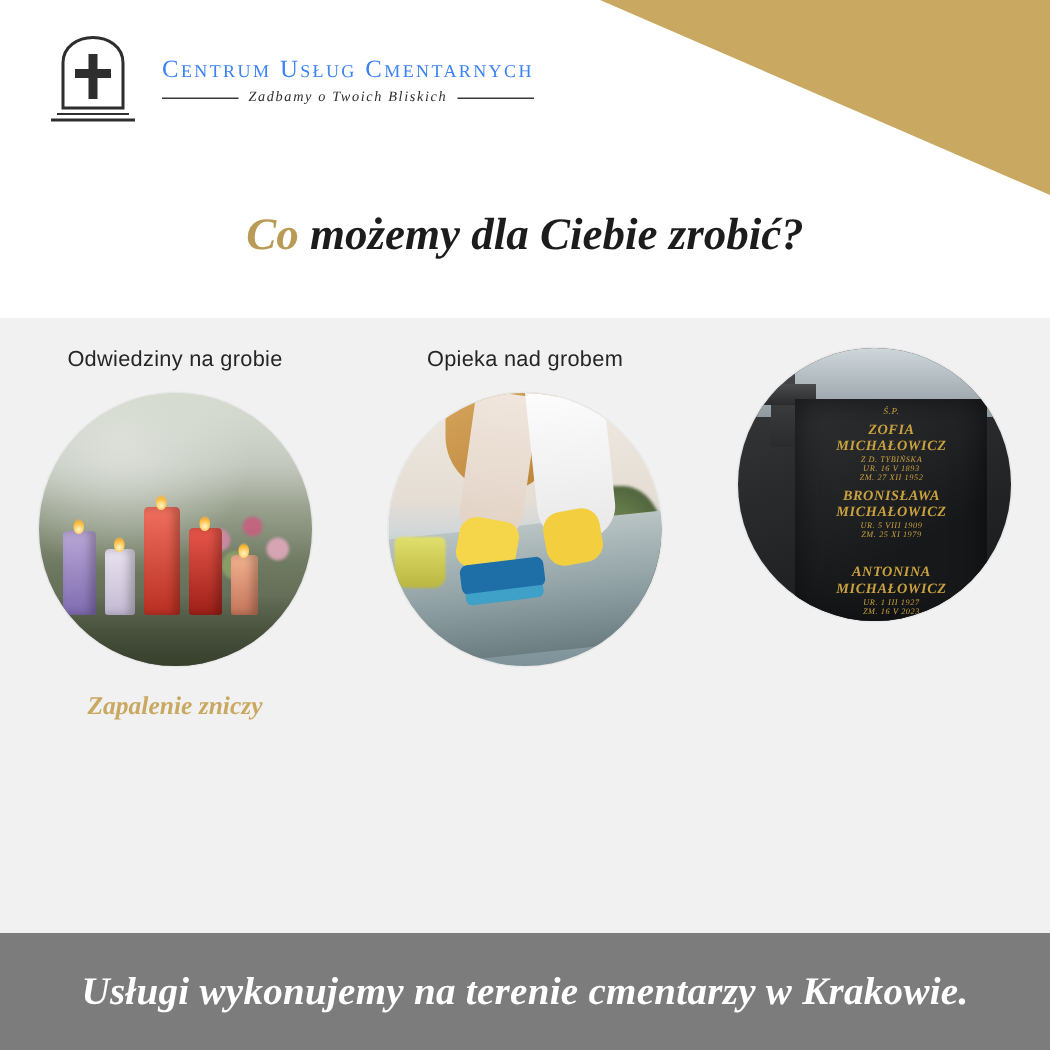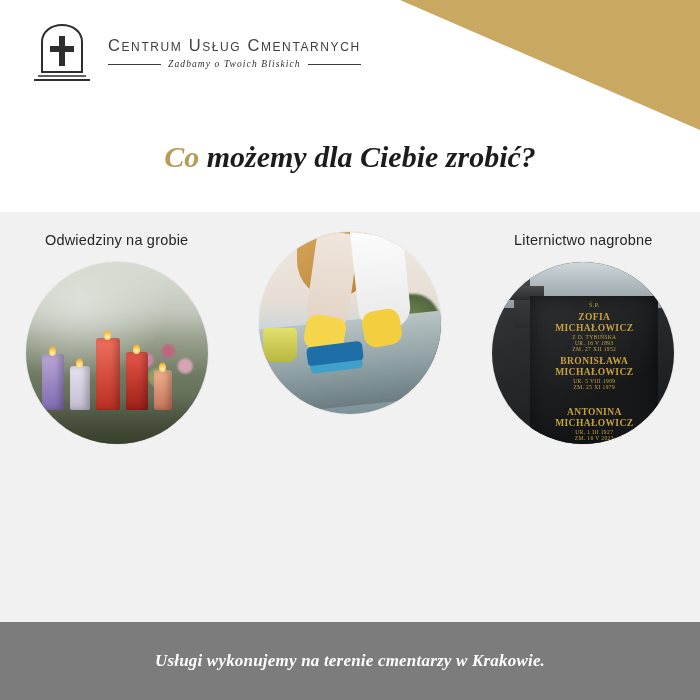--- a/index.html
+++ b/index.html
@@ -48,24 +48,24 @@
     height: 62px;
     position: relative;
     flex: 0 0 auto;
   }
   .logo-mark svg { display: block; }
   .logo-text {
     margin-left: 10px;
     margin-top: 14px;
   }
   .logo-title {
-    font-family: Liberation Sans, sans-serif;
+    font-family: Liberation Serif, serif;
     font-size: 16.5px;
     letter-spacing: 1.6px;
-    color: #404040;
+    color: #3b82f6;
     font-variant: small-caps;
     font-weight: 400;
     white-space: nowrap;
   }
   .logo-rule {
     display: flex;
     align-items: center;
     margin-top: 4px;
     justify-content: space-between;
   }
@@ -251,20 +251,21 @@
     right: -2px; top: 62px; width: 56px; height: 76px;
     background: radial-gradient(circle at 40% 40%, #6f8a4e, #3f5330 70%);
     border-radius: 40% 50% 45% 55%;
     filter: blur(1px);
     opacity: .95;
   }
 
   
   .ph-stone {
     background: linear-gradient(160deg, #3b3c3e 0%, #2a2b2d 40%, #17181a 100%);
+    font-style: italic;
   }
   .ph-stone .sky {
     position: absolute; left: 0; top: 0; width: 100%; height: 46px;
     background: linear-gradient(180deg, #cfd7db, #8f9aa0);
   }
   .ph-stone .cross {
     position: absolute;
     left: 22px; top: 8px; width: 16px; height: 58px;
     background: linear-gradient(180deg, #4a4b4d, #2a2b2c);
   }
@@ -317,21 +318,21 @@
     width: 700px;
     height: 78px;
     background: #7c7c7c;
     color: #ffffff;
     display: flex;
     align-items: center;
     justify-content: center;
     font-family: "Liberation Serif", serif;
     font-style: italic;
     font-weight: bold;
-    font-size: 17px;
+    font-size: 26px;
     letter-spacing: .2px;
     z-index: 3;
   }
 </style>
 </head>
 <body>
 
 <div class="corner-wedge">
   <div class="tri"></div>
 </div>
@@ -376,42 +377,42 @@
         <div class="flame" style="left:50px; bottom:76px;"></div>
         <div class="cand" style="left:70px; width:24px; height:72px; background:linear-gradient(180deg,#f0705f,#b92f22);"></div>
         <div class="flame" style="left:78px; bottom:104px;"></div>
         <div class="cand" style="left:100px; width:22px; height:58px; background:linear-gradient(180deg,#e8564a,#9d2018);"></div>
         <div class="flame" style="left:107px; bottom:90px;"></div>
         <div class="cand" style="left:128px; width:18px; height:40px; background:linear-gradient(180deg,#f2b28f,#c4755a);"></div>
         <div class="flame" style="left:133px; bottom:72px;"></div>
       </div>
     </div>
     <div class="caption">
-      <br>
+      <span class="gold">Zapalenie zniczy</span><br>
     </div>
   </div>
 
   <div class="col">
+    <div class="col-title">Opieka nad grobem</div>
     <div class="circle">
       <div class="ph ph-clean">
         <div class="greenery"></div>
         <div class="slab"></div>
         <div class="hair"></div>
         <div class="arm1"></div>
         <div class="arm2"></div>
         <div class="bucket"></div>
         <div class="glove-l"></div>
         <div class="glove-r"></div>
         <div class="brush"></div>
       </div>
     </div>
   </div>
 
   <div class="col">
-    <div class="col-title">Liternictwo nagrobne</div>
     <div class="circle">
       <div class="ph ph-stone">
         <div class="sky"></div>
         <div class="cross"></div>
         <div class="plate">
           <div class="insc l-sp">Ś.P.</div>
           <div class="grp g1">
             <div class="insc l-name" style="position:static">ZOFIA</div>
             <div class="insc l-name" style="position:static">MICHAŁOWICZ</div>
             <div class="insc l-sub" style="position:static">Z D. TYBIŃSKA</div>

